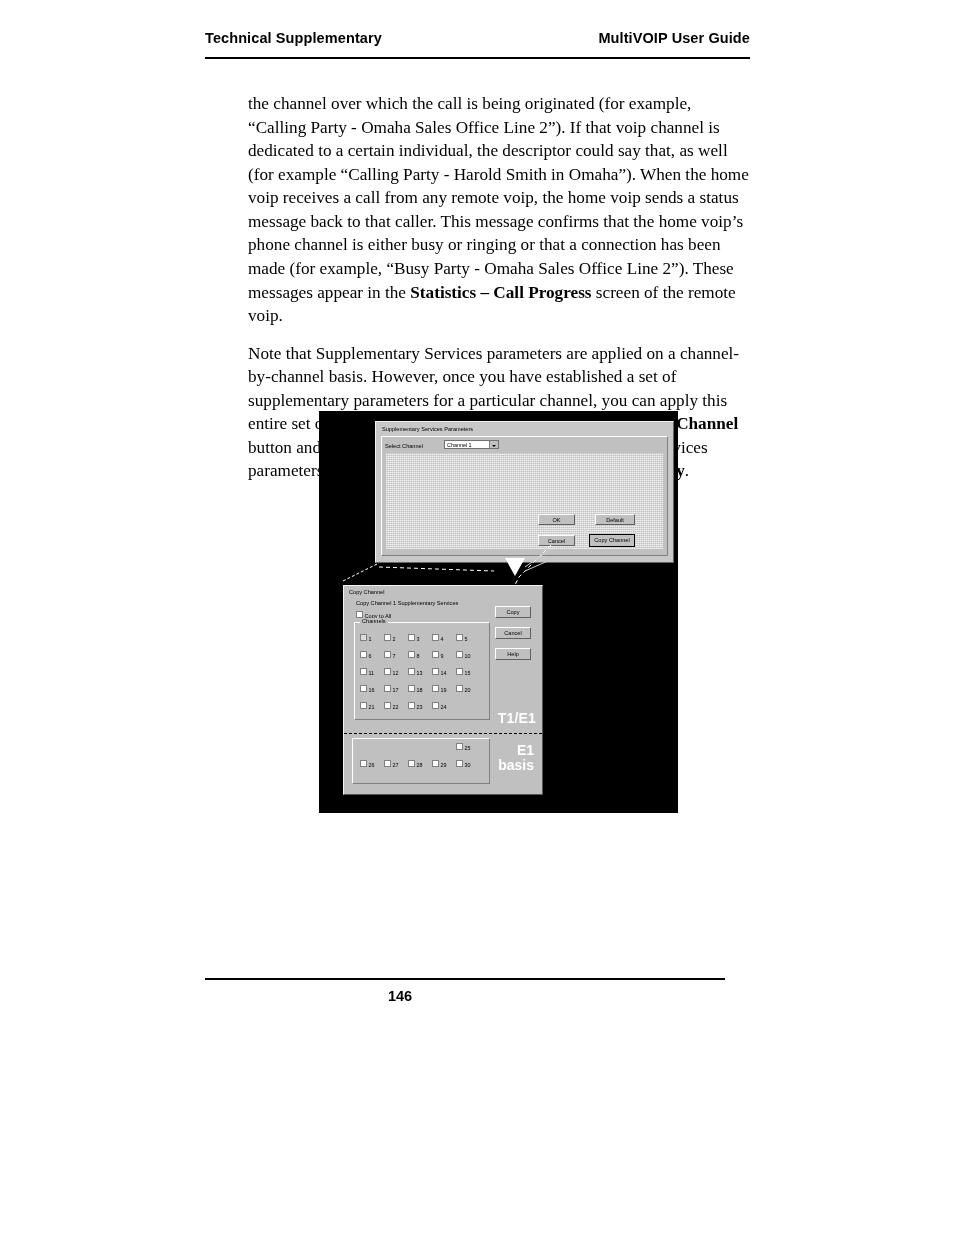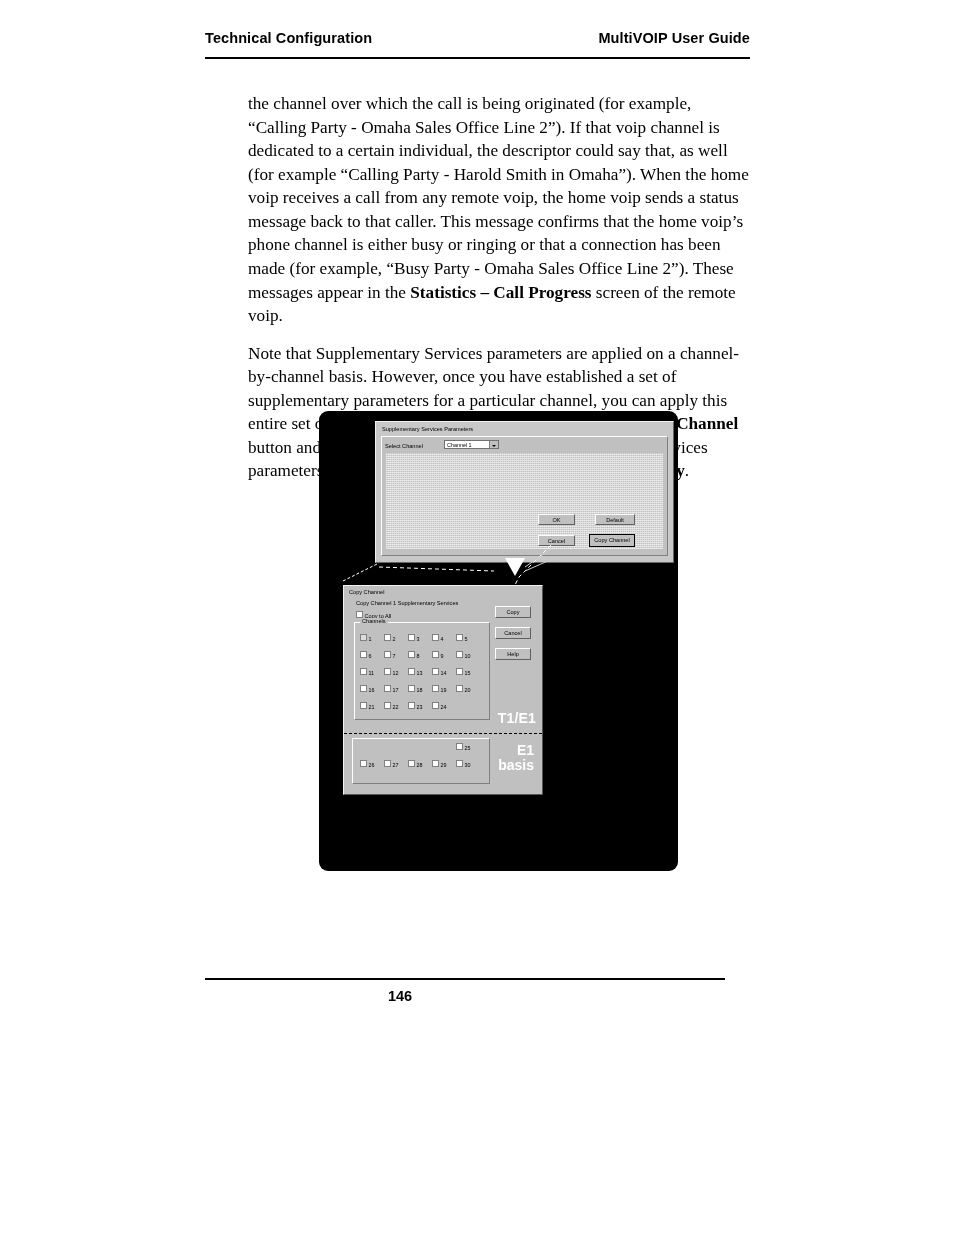--- a/index.html
+++ b/index.html
@@ -55,23 +55,22 @@
     text-align: left;
   }
   b { font-weight: bold; text-align: center; }
 
   
   .figure {
     position: absolute;
     left: 319px;
     top: 411px;
     width: 359px;
-    height: 460px;
+    height: 402px;
     background: #000000;
-    border-radius: 9px;
   }
 
   
   .ssp-dialog {
     position: absolute;
     left: 56px;
     top: 10px;
     width: 297px;
     height: 140px;
     background: #c8c8c8;
@@ -306,21 +305,21 @@
     font-weight: bold;
     font-size: 14.5px;
   }
 </style>
 </head>
 <body>
 
 <div class="page">
 
   <div class="header">
-    <span>Technical Configuration</span>
+    <span>Technical Supplementary</span>
     <span>MultiVOIP User Guide</span>
   </div>
   <div class="header-rule"></div>
 
   <div class="body-col">
     <p class="para"><span>the channel over which the call is being originated (for example, “Calling Party - Omaha Sales Office Line 2”). If that voip channel is dedicated to a certain individual, the descriptor could say that, as well (for example “Calling Party - Harold Smith in Omaha”).  When the home voip receives a call from any remote voip, the home voip sends a status message back to that caller.  This message confirms that the home voip’s phone channel is either busy or ringing or that a connection has been made (for example, “Busy Party - Omaha Sales Office Line 2”). These messages appear in the </span><b>Statistics – Call Progress</b><span> screen of the remote voip.</span></p>
 
     <p class="para"><span>Note that Supplementary Services parameters are applied on a channel-by-channel basis.  However, once you have established a set of supplementary parameters for a particular channel, you can apply this entire set of parameters to another channel by using the </span><b>Copy Channel</b><span> button and its dialog box.  To copy a set of Supplementary Services parameters to all channels, select “Copy to All” and click </span><b>Copy</b><span>.</span></p>
   </div>
 

